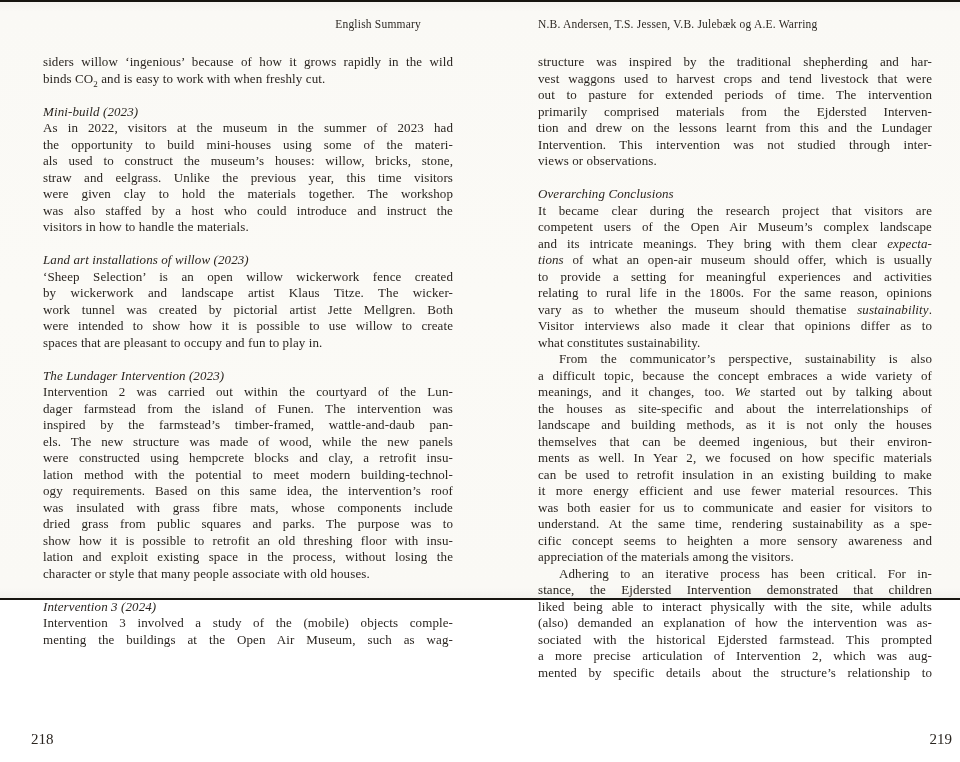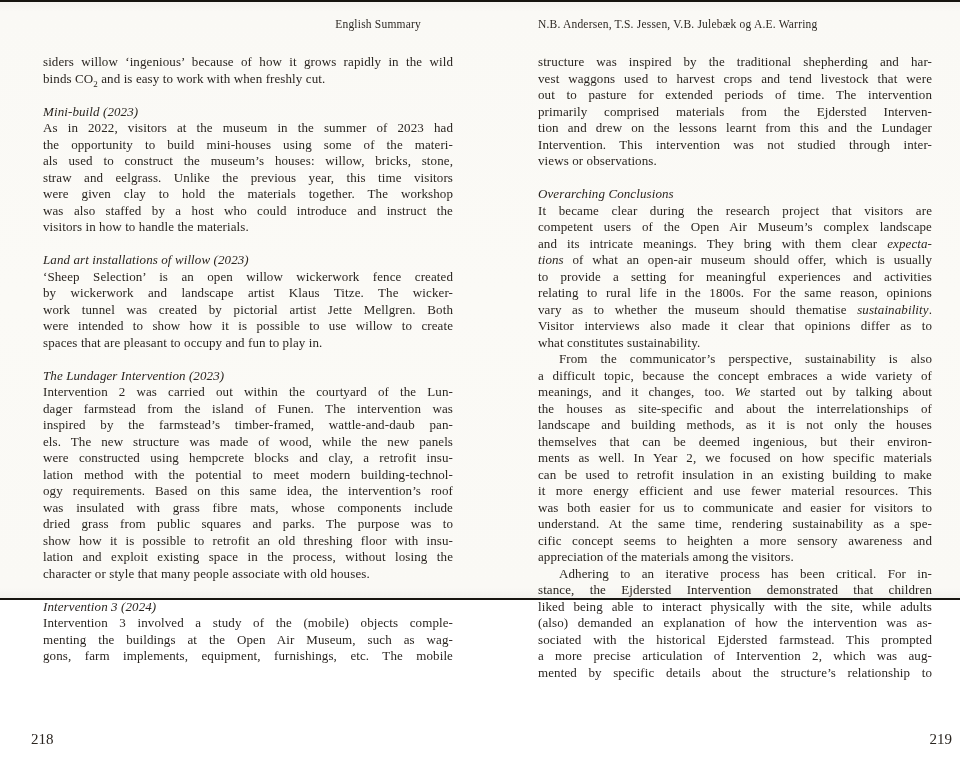--- a/index.html
+++ b/index.html
@@ -81,21 +81,20 @@
           <div class="line">show how it is possible to retrofit an old threshing floor with insu-</div>
           <div class="line">lation and exploit existing space in the process, without losing the</div>
           <div class="line last">character or style that many people associate with old houses.</div>
         </div>
         <div class="block heading">
           <div class="line last">Intervention 3 (2024)</div>
         </div>
         <div class="block para">
           <div class="line">Intervention 3 involved a study of the (mobile) objects comple-</div>
           <div class="line">menting the buildings at the Open Air Museum, such as wag-</div>
-          <div class="line">gons, farm implements, equipment, furnishings, etc. The mobile</div>
         </div>
       </div>
     <div class="page-number pn-left">218</div>
   </div>
 
   <div>
     <div class="running-header right-h">N.B. Andersen, T.S. Jessen, V.B. Julebæk og A.E. Warring</div>
     <div class="column right-c">
         <div class="block para">
           <div class="line">structure was inspired by the traditional shepherding and har-</div>

